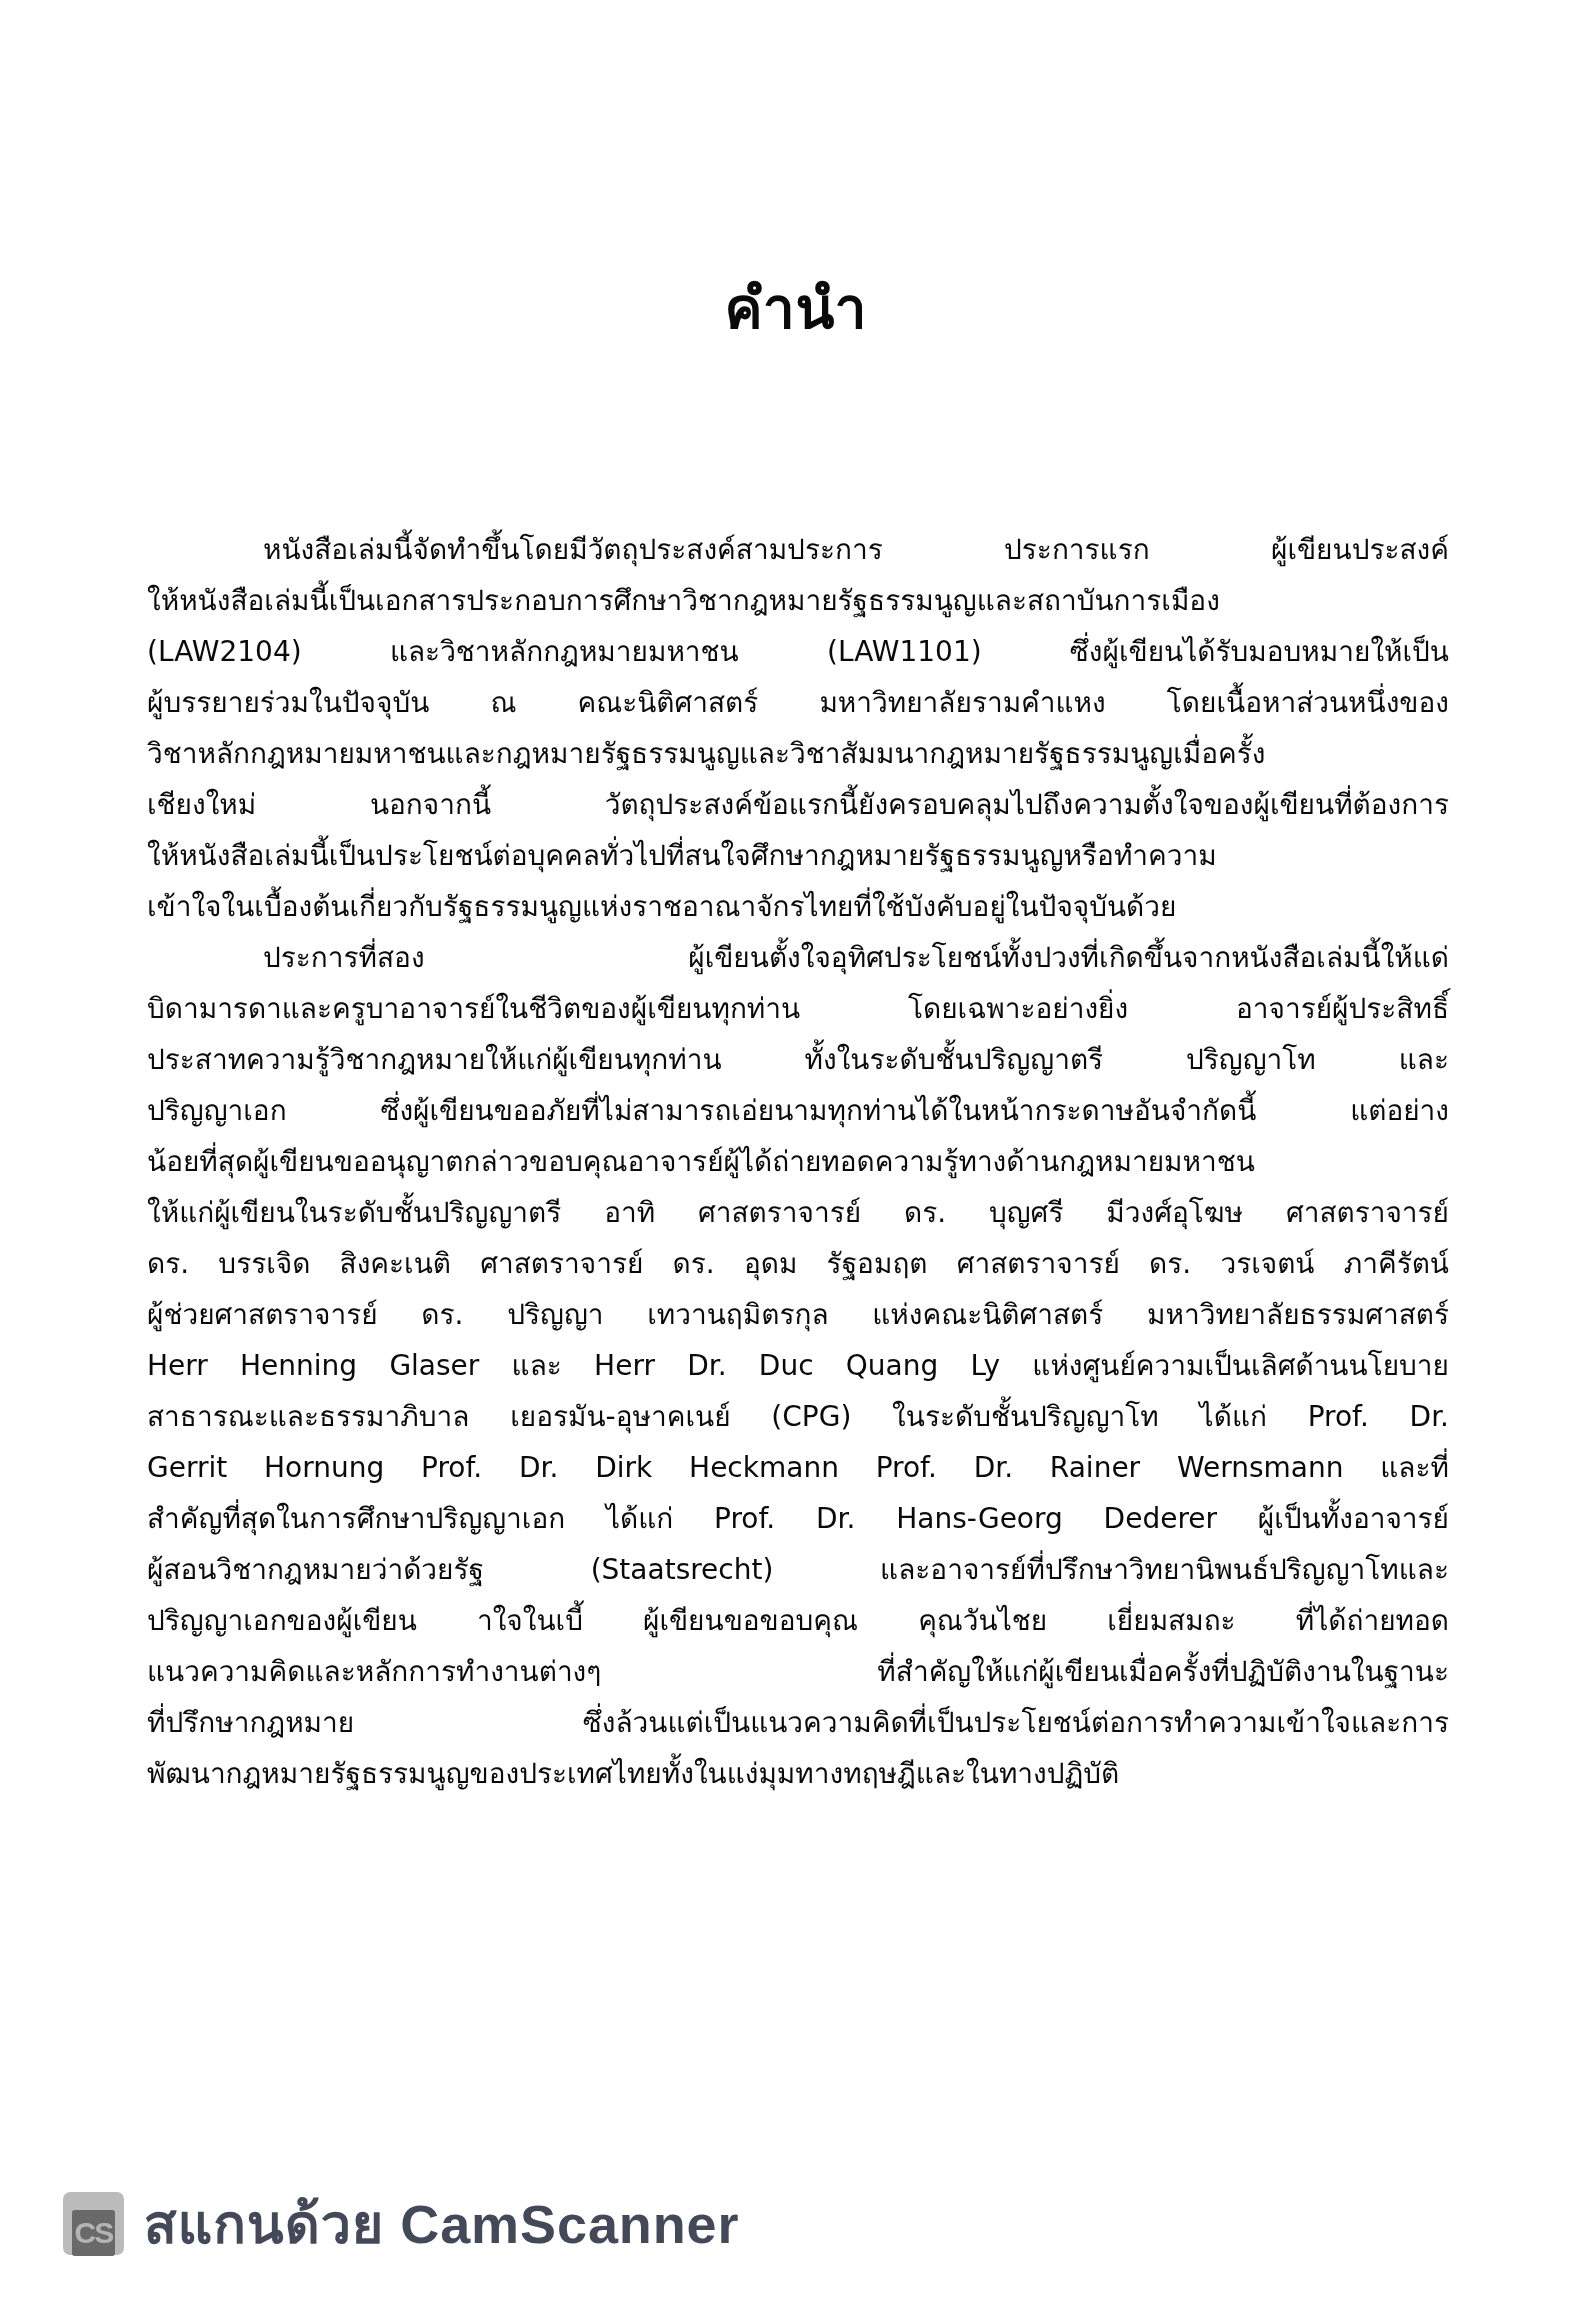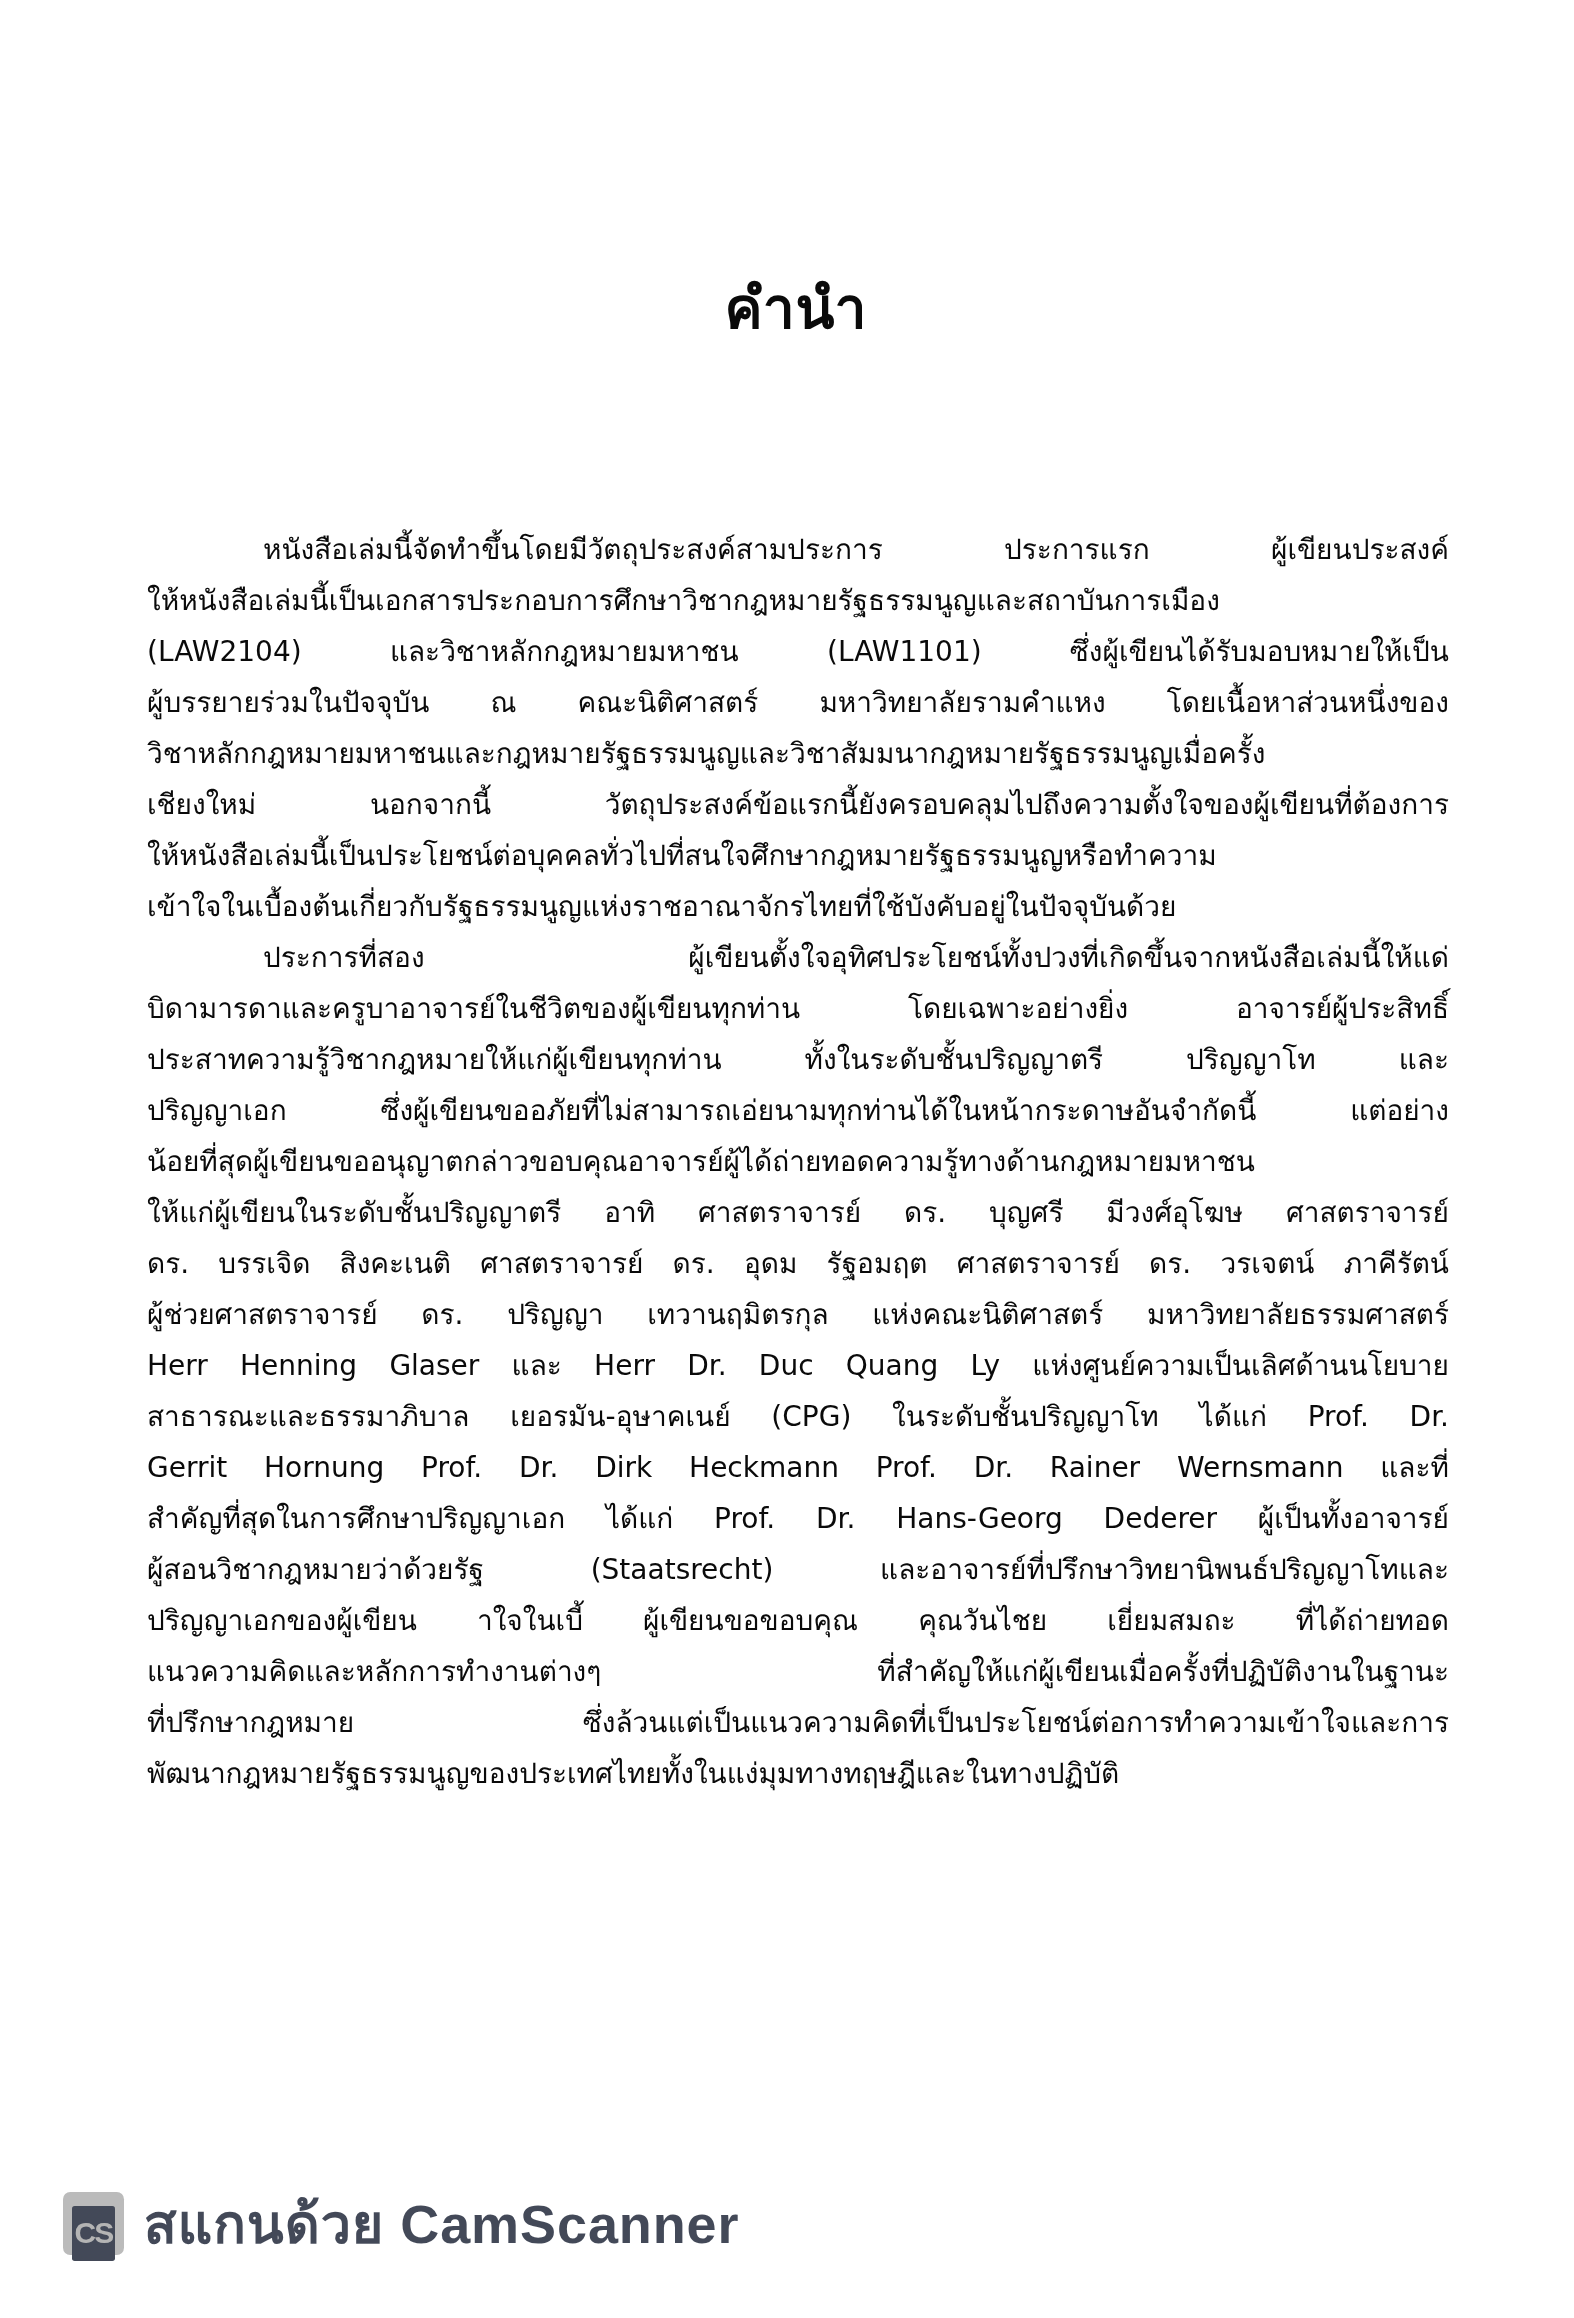--- a/index.html
+++ b/index.html
@@ -72,22 +72,22 @@
     height: 63px;
     border-radius: 7.2px;
     background: #a8a8a8;
     position: relative;
     display: flex;
     align-items: center;
     justify-content: center;
   }
   .wm-logo-inner {
     width: 43px;
-    height: 55px;
-    background: #0f172a;
+    height: 46px;
+    background: #404040;
     border-radius: 2.7px;
     display: flex;
     align-items: center;
     justify-content: center;
     font-family: "Liberation Sans", sans-serif;
     font-weight: bold;
     font-size: 30px;
     color: #a0a0a0;
     letter-spacing: -1.8px;
     margin-top: 19px;

